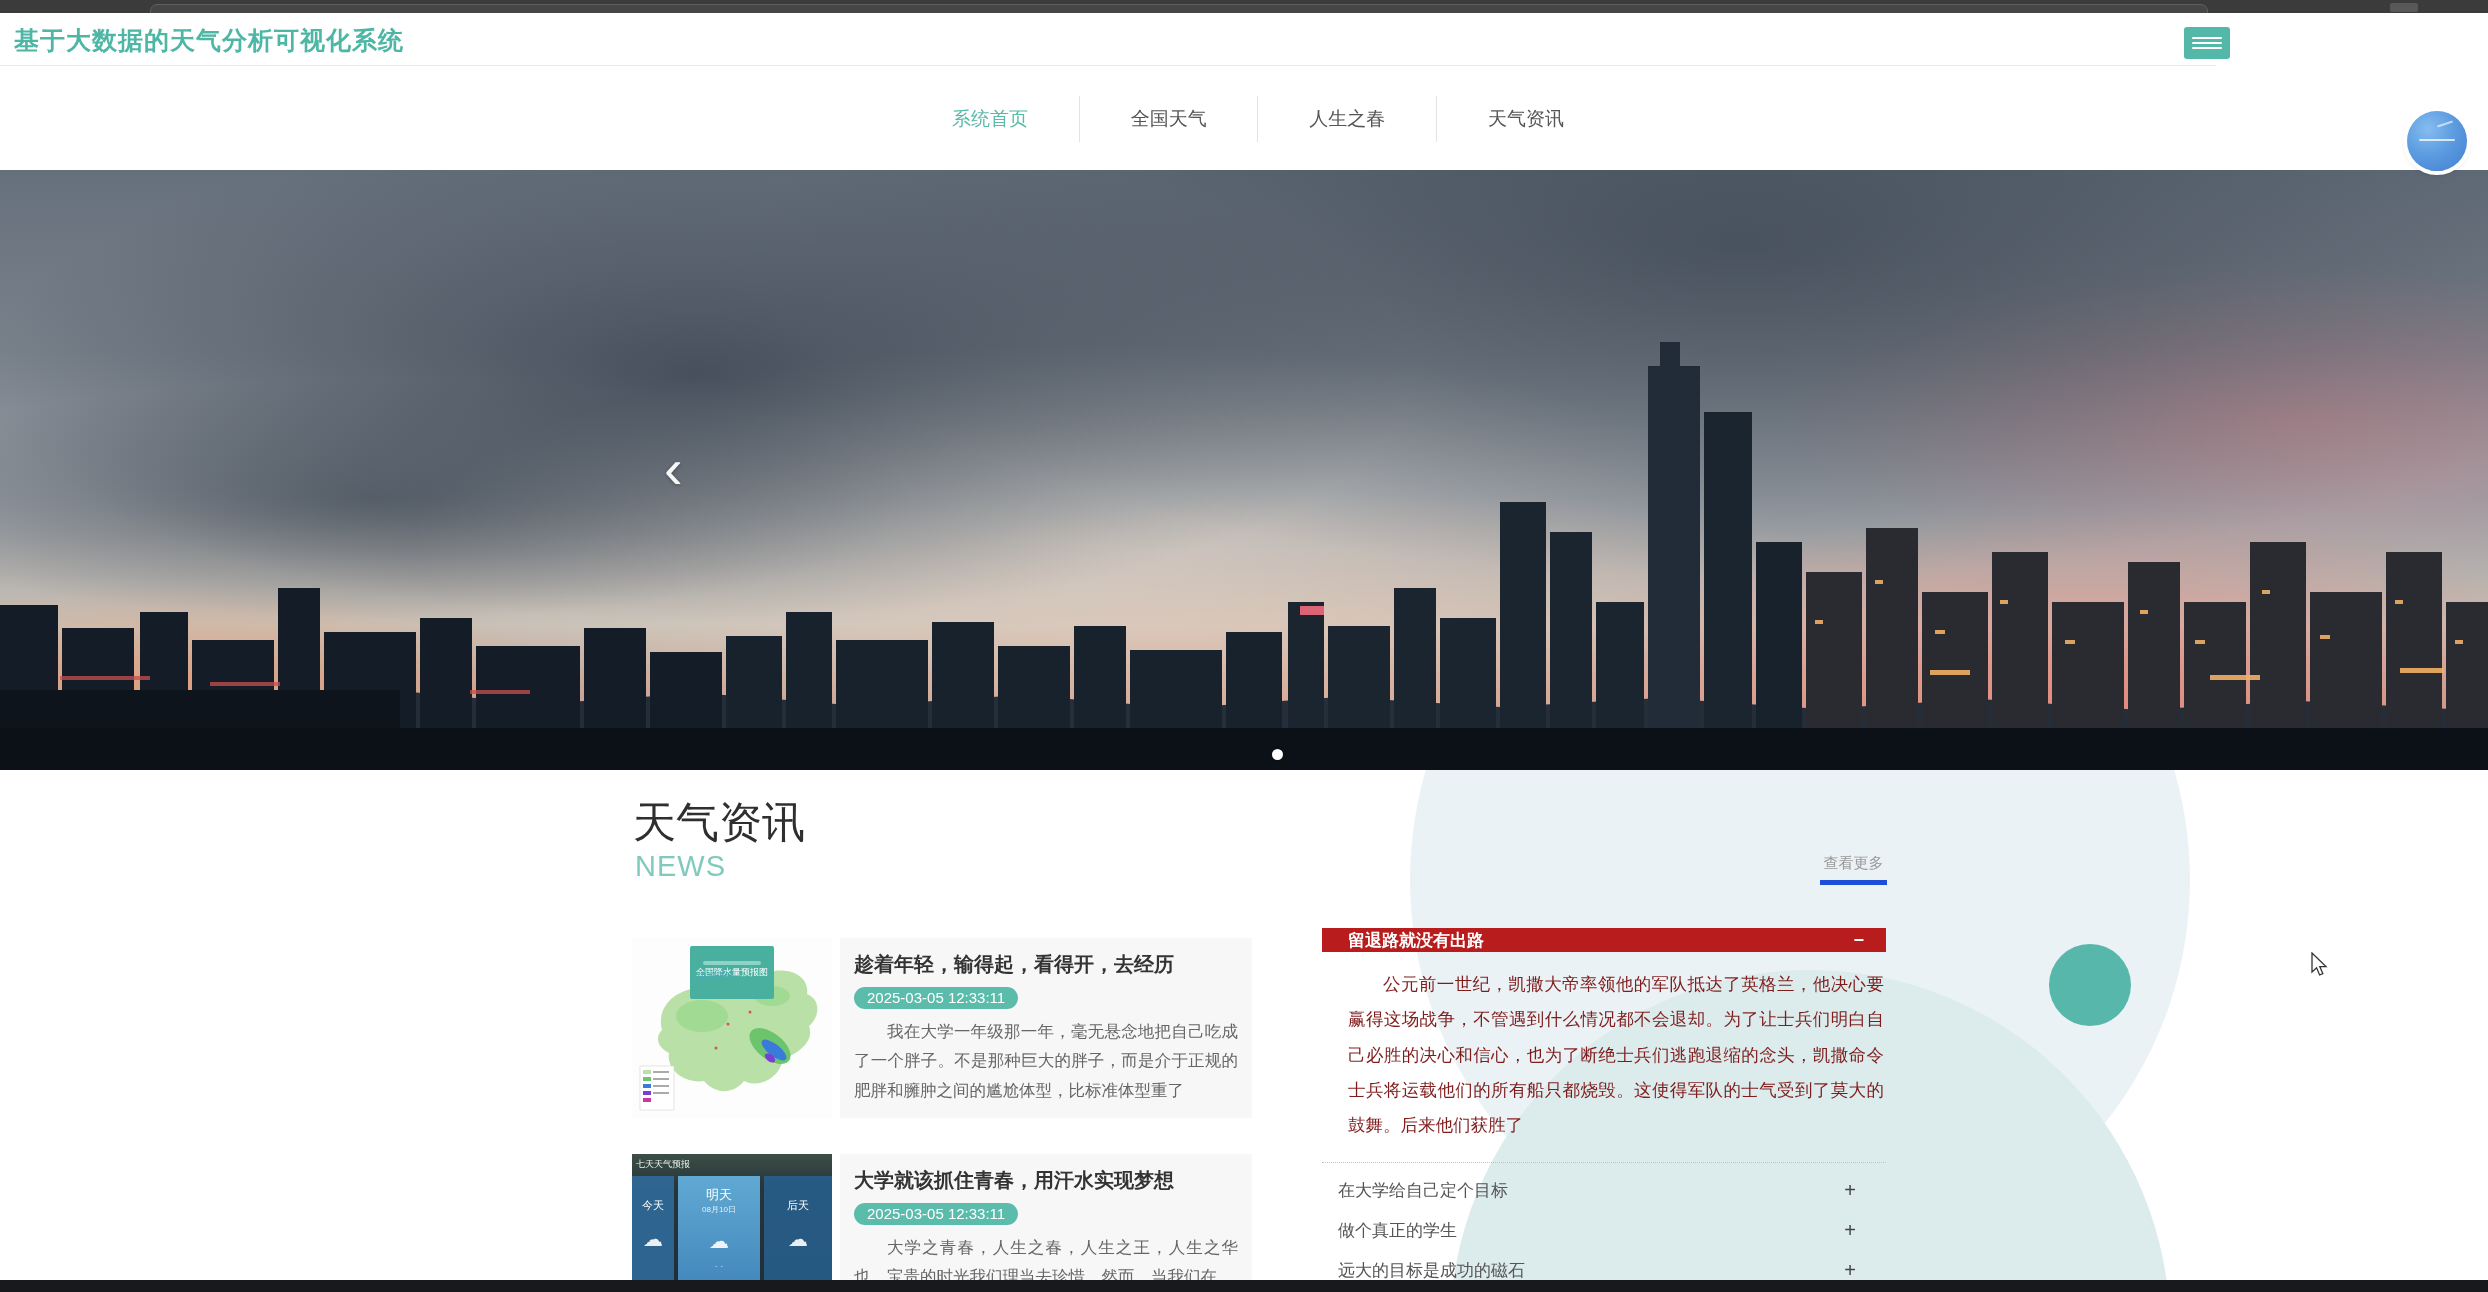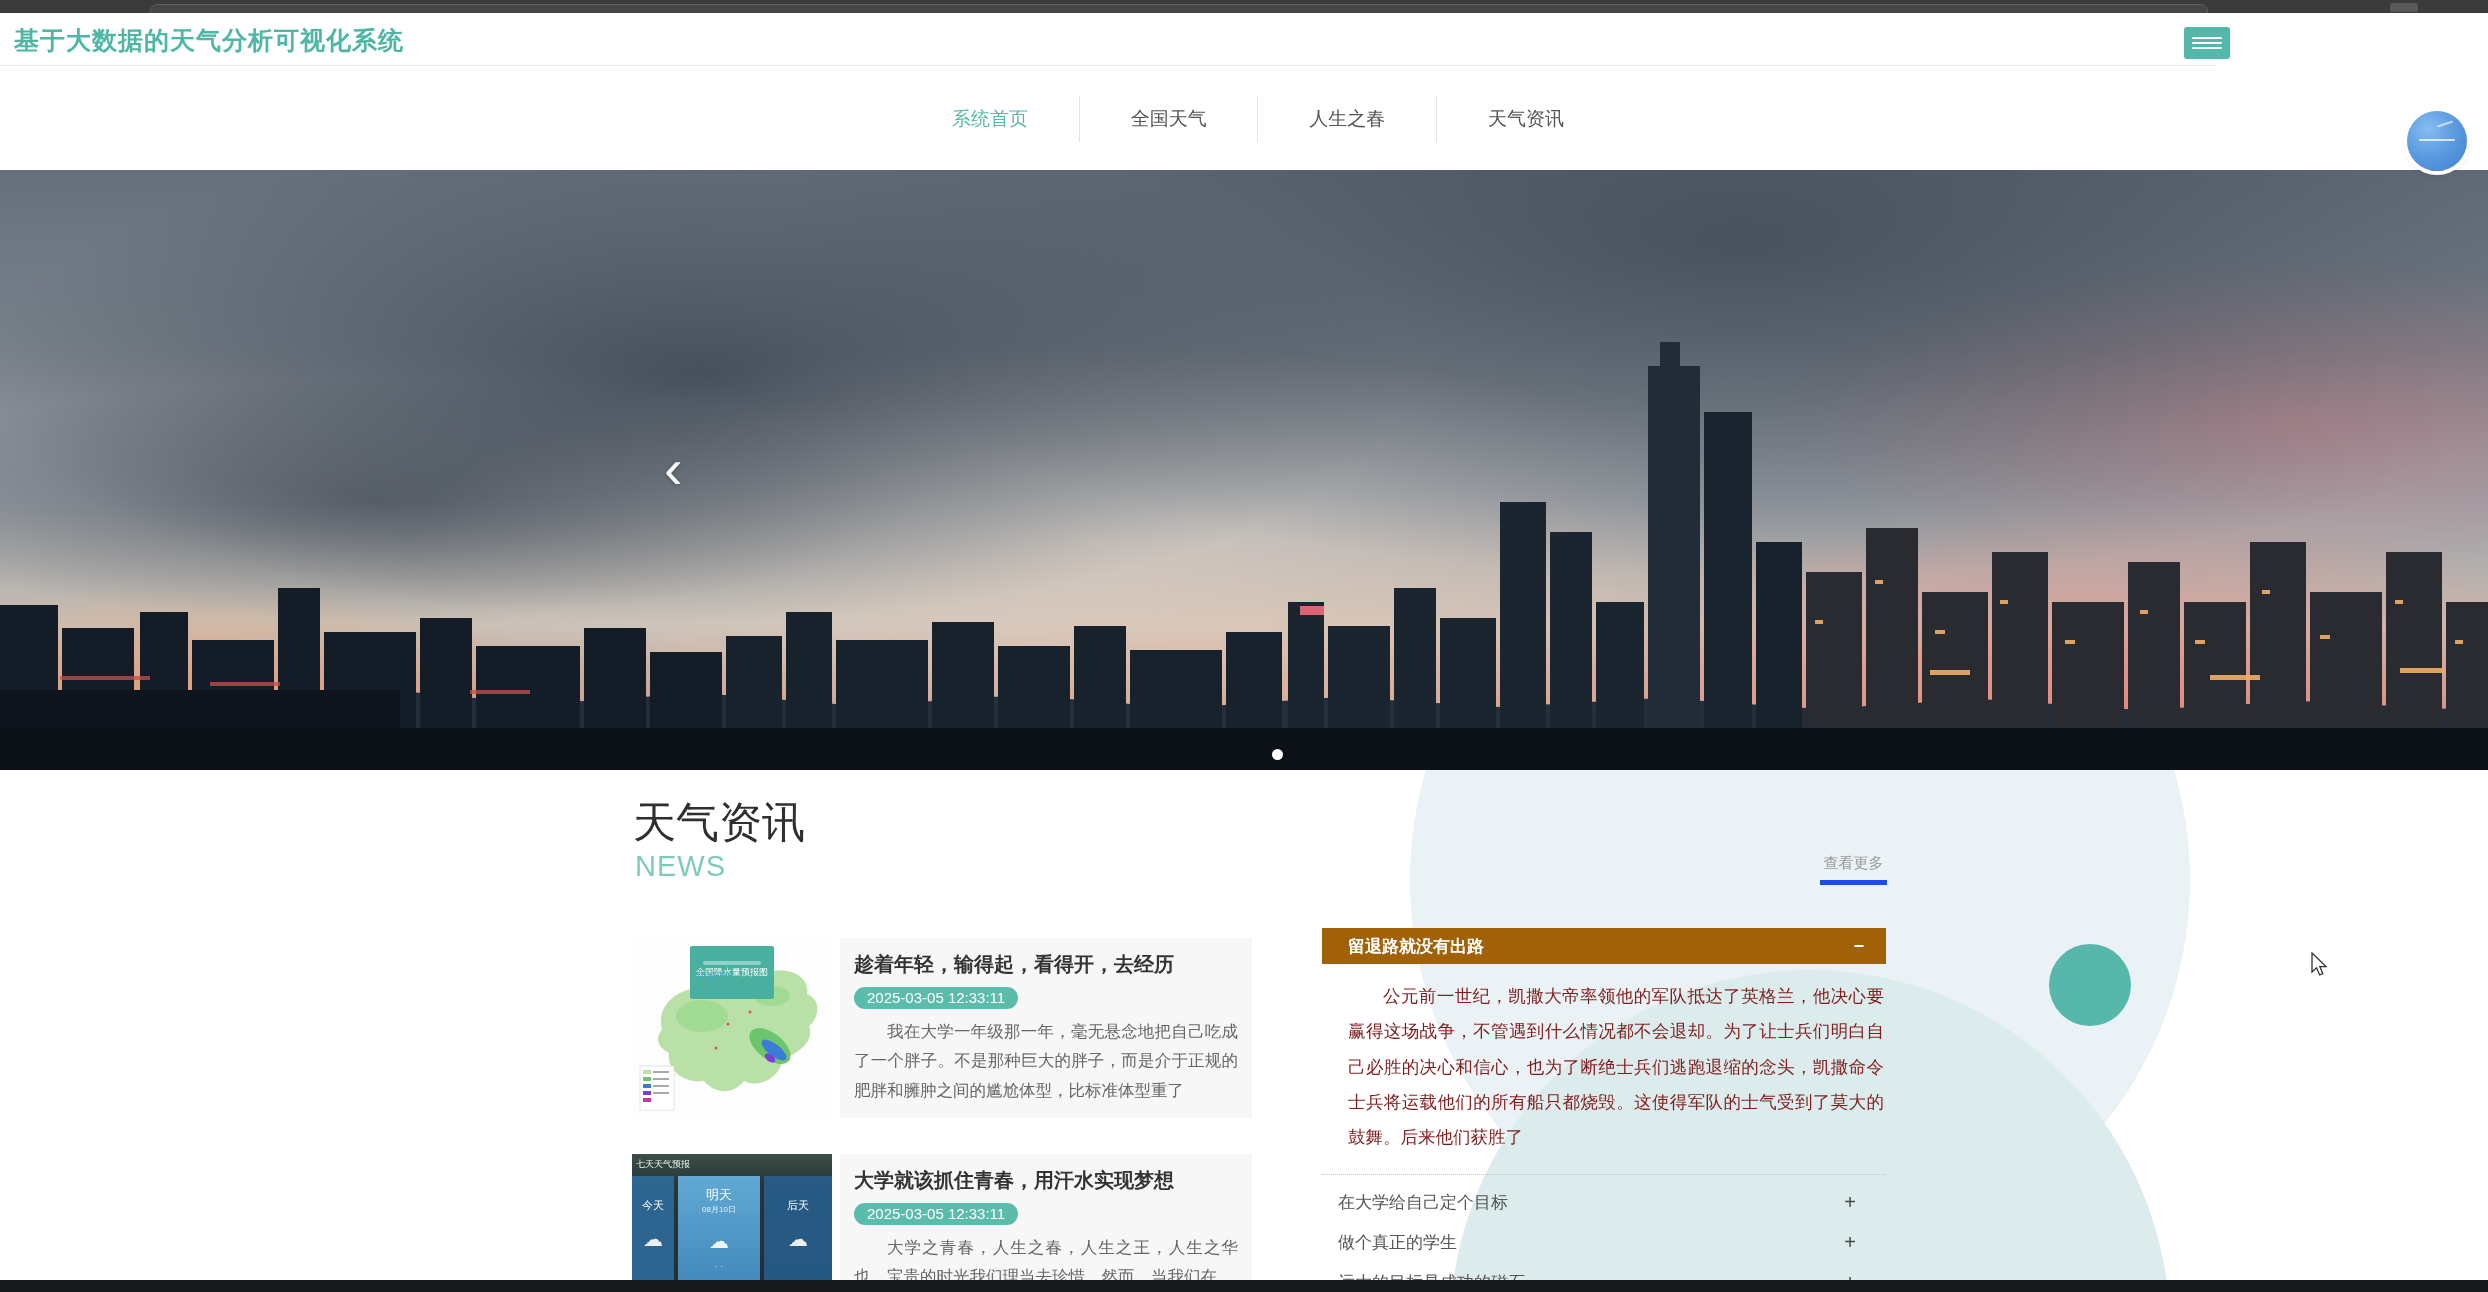--- a/index.html
+++ b/index.html
@@ -72,21 +72,21 @@
   .fc-left  { left:0; width:42px;  background:rgba(47,110,160,.85); padding-top:22px; }
   .fc-mid   { left:46px; width:82px; background:linear-gradient(180deg,rgba(100,175,220,.95),rgba(55,130,190,.9)); padding-top:10px; }
   .fc-right { left:132px; width:68px; background:rgba(40,100,150,.8); padding-top:22px; }
   .fc-day { font-size:13px; }
   .fc-left .fc-day, .fc-right .fc-day { font-size:11px; }
   .fc-date { font-size:8px; opacity:.85; margin-top:0; }
   .fc-cloud { font-size:20px; margin-top:14px; opacity:.9; }
   .fc-small { font-size:9px; opacity:.8; margin-top:8px; }
   
   .acc { position:absolute; left:1322px; top:158px; width:564px; z-index:1; }
-  .acc-header { height:36px; background:#a16207; color:#fff; display:flex; align-items:center; justify-content:space-between; padding:0 22px 0 26px; font-size:17px; font-weight:bold; cursor:pointer; }
+  .acc-header { height:24px; background:#b91c1c; color:#fff; display:flex; align-items:center; justify-content:space-between; padding:0 22px 0 26px; font-size:17px; font-weight:bold; cursor:pointer; }
   .acc-toggle { font-weight:bold; font-size:18px; }
   .acc-content { padding:15px 2px 18px 26px; font-size:17.5px; line-height:2.02; color:#7f1d1d; text-indent:2em; text-align:justify; border-bottom:1px dotted #bcc4c4; }
   .acc-rows { margin-top:8px; }
   .acc-row { height:40px; display:flex; align-items:center; justify-content:space-between; padding:0 30px 0 16px; font-size:17px; color:#555; cursor:pointer; }
   .acc-row .acc-toggle { color:#444; font-weight:normal; font-size:20px; }
   
   .footer-bar { position:absolute; top:1280px; left:0; width:2488px; height:12px; background:#17191d; z-index:20; }
   
   .cursor { position:absolute; left:2310px; top:952px; z-index:30; pointer-events:none; }
 </style>

